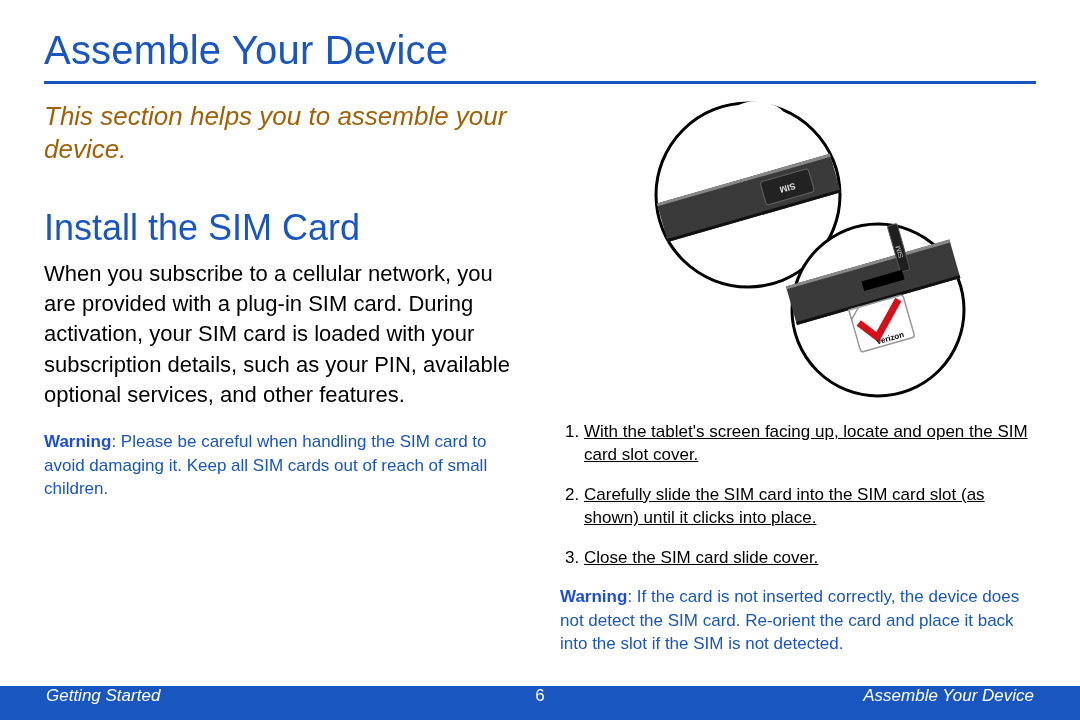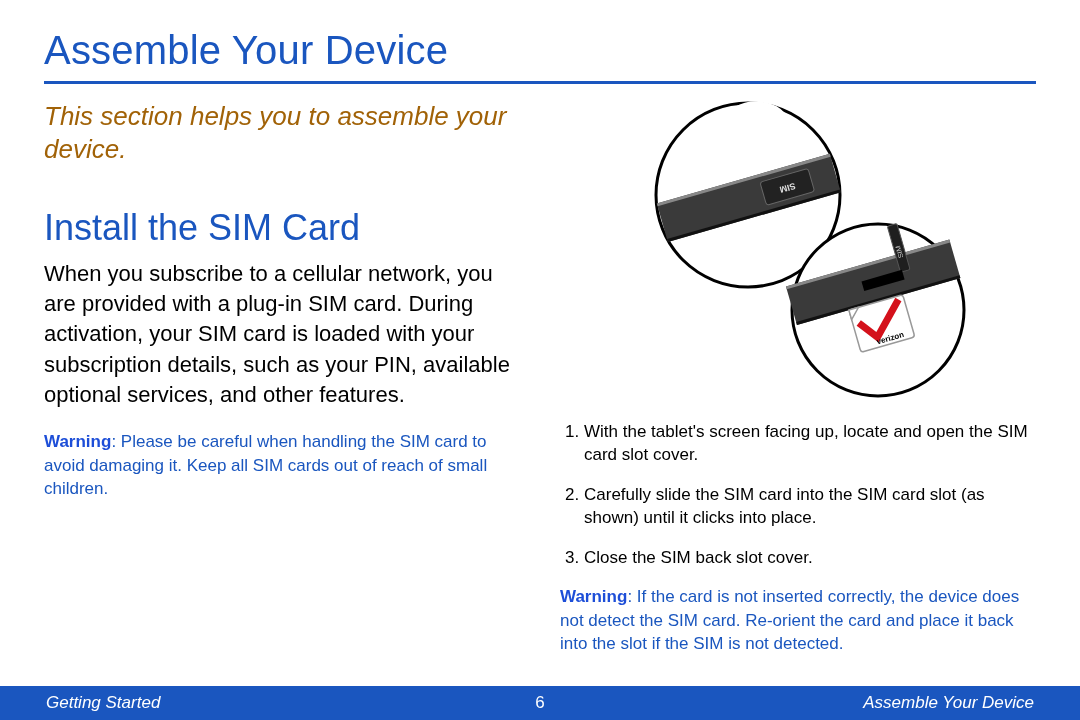--- a/index.html
+++ b/index.html
@@ -61,37 +61,37 @@
     line-height: 1.38;
   }
   .warn b, .caution b { color: #1d4ed8; font-weight: 700; }
   .steps {
     font-size: 17px;
     line-height: 1.38;
     list-style: decimal;
     padding-left: 24px;
     margin-top: 6px;
   }
-  .steps li { margin-bottom: 16px; }
+  .steps li { margin-bottom: 16px; text-decoration: underline; }
   .illus-wrap {
     width: 100%;
     display: flex;
     justify-content: center;
     margin-bottom: 20px;
   }
   .footer {
     position: absolute;
     left: 0;
     bottom: 0;
     width: 1080px;
     height: 34px;
     background: #1a56bf;
     color: #fff;
     display: flex;
-    align-items: center;
+    align-items: flex-start;
     justify-content: space-between;
     padding: 0 46px;
     font-style: italic;
     font-size: 17px;
   }
   .footer .center {
     position: absolute;
     left: 50%;
     transform: translateX(-50%);
     font-style: normal;
@@ -151,21 +151,21 @@
 
             <path d="M 240 220 L 252 236 L 280 208" fill="none" stroke="#d4111b" stroke-width="7" stroke-linecap="square"></path>
             <text x="264" y="243" font-size="8" font-weight="700" fill="#000" text-anchor="middle">verizon</text>
           </g>
         </svg>
       </div>
 
       <ol class="steps">
         <li>With the tablet's screen facing up, locate and open the SIM card slot cover.</li>
         <li>Carefully slide the SIM card into the SIM card slot (as shown) until it clicks into place.</li>
-        <li>Close the SIM back slot cover.</li>
+        <li>Close the SIM card slide cover.</li>
       </ol>
 
       <div class="caution">
         <b>Warning</b><span>: If the card is not inserted correctly, the device does not detect the SIM card. Re-orient the card and place it back into the slot if the SIM is not detected.</span>
       </div>
     </div>
 
   </div>
 </div>
 

